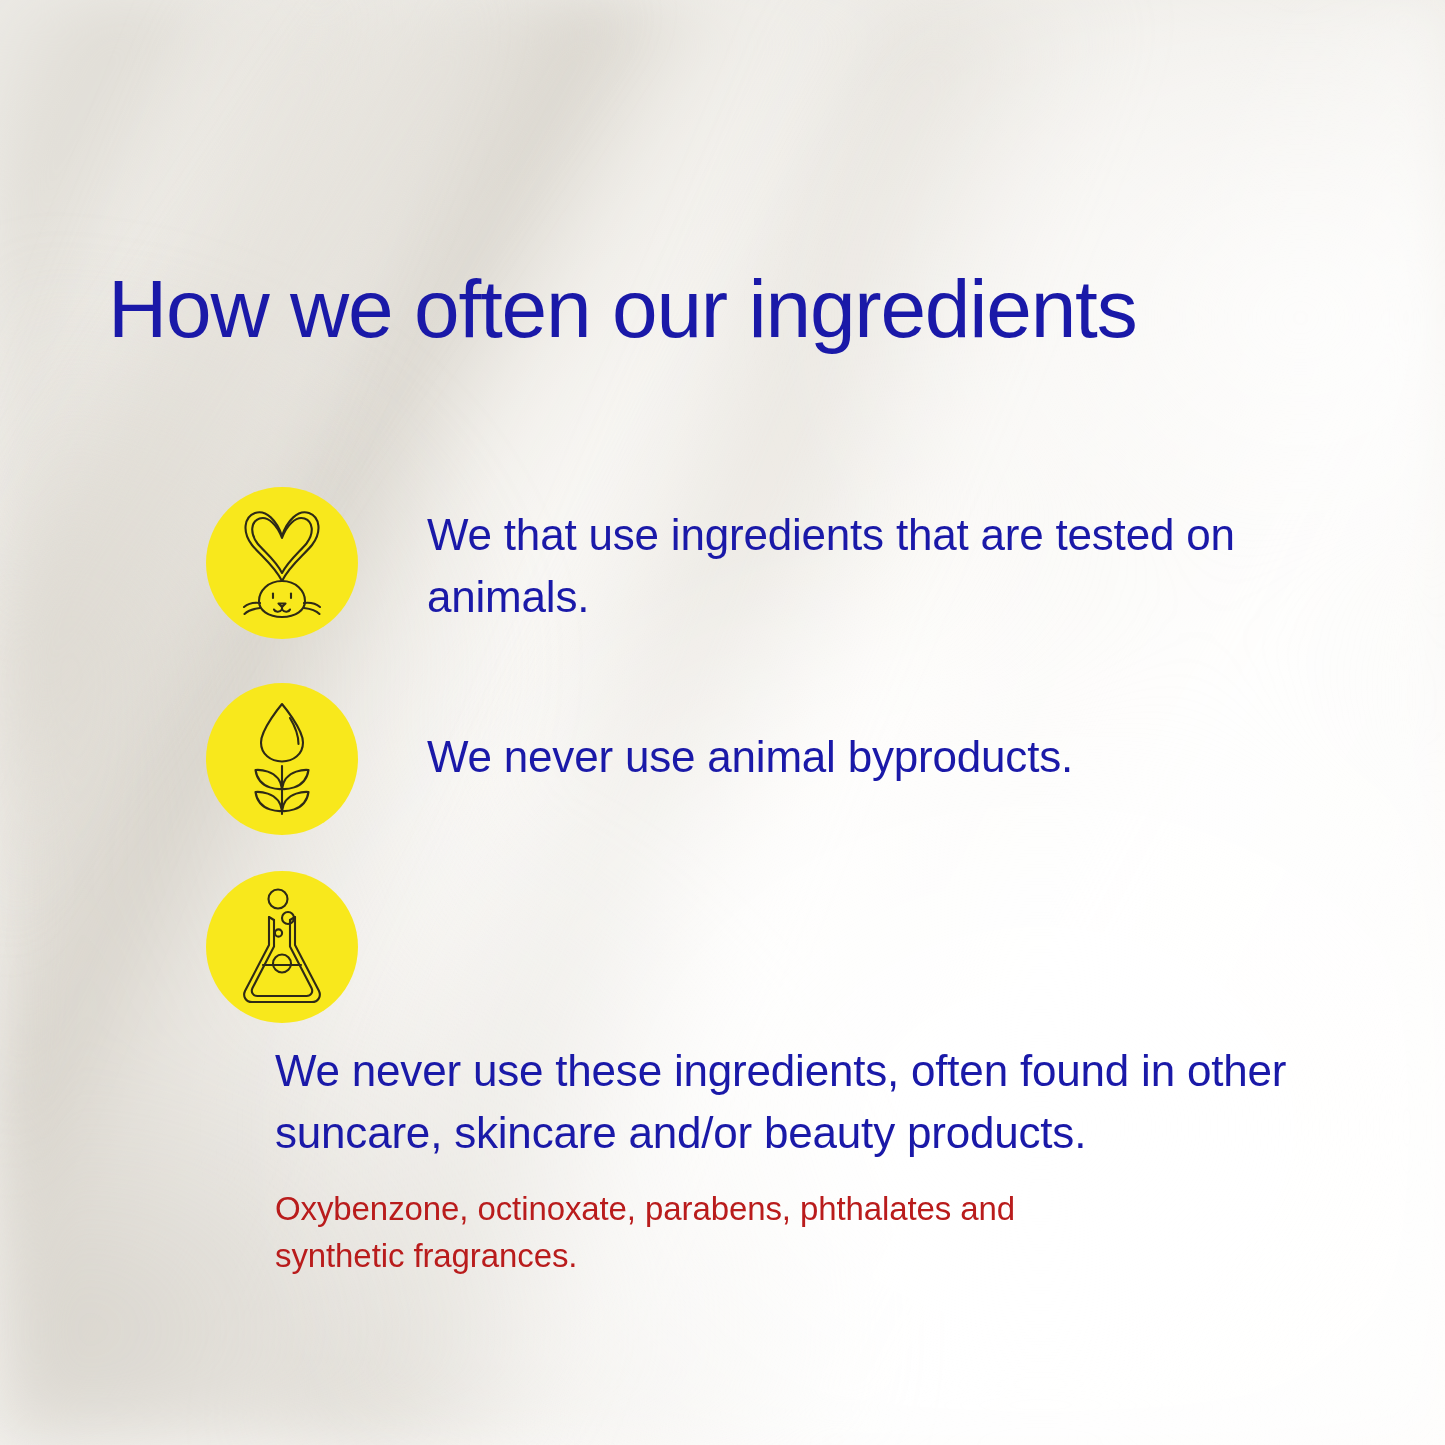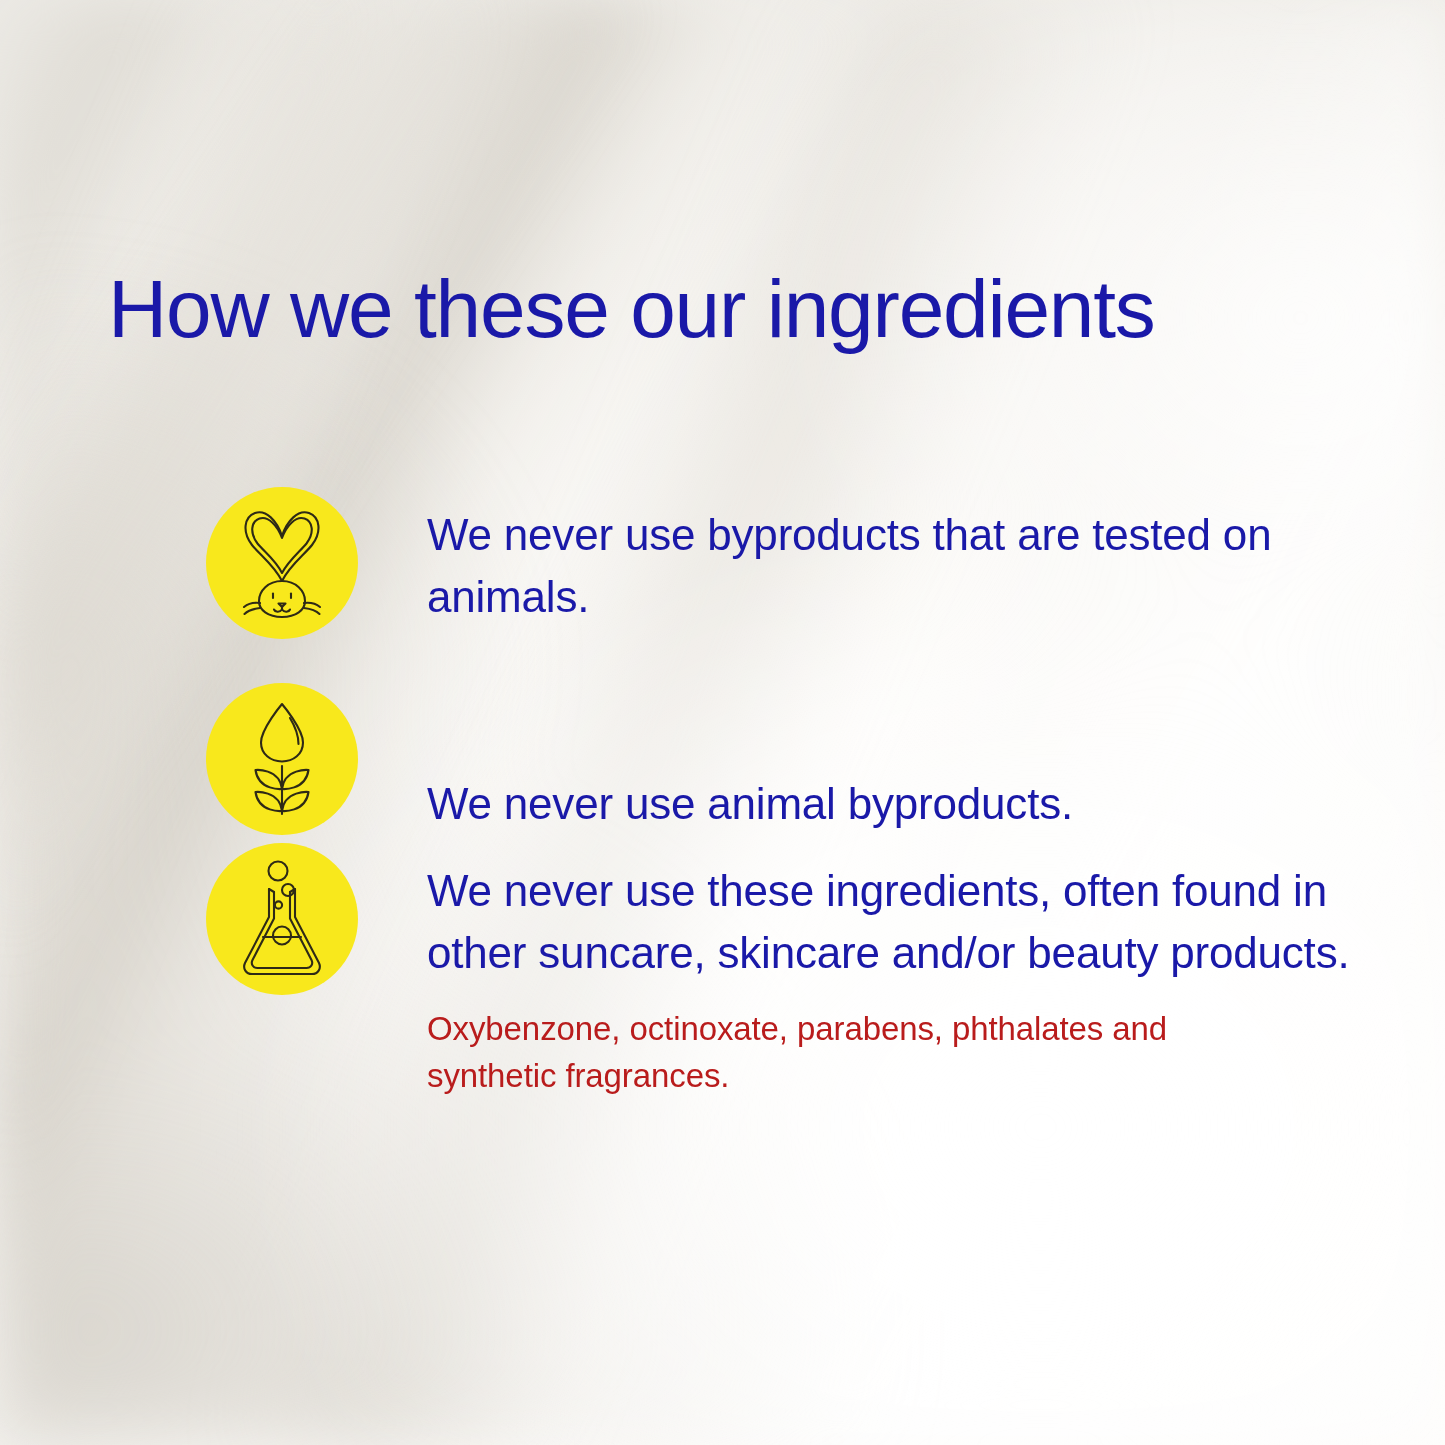--- a/index.html
+++ b/index.html
@@ -102,22 +102,22 @@
 
   .feature-row {
     position:absolute;
     left:206px;
     width:1180px;
     display:flex;
     align-items:flex-start;
   }
 
   #feature-row-0 { top:487px; }
-  #feature-row-1 { top:683px;align-items:flex-end; }
-  #feature-row-2 { top:843px; }
+  #feature-row-1 { top:683px; }
+  #feature-row-2 { top:871px;flex-direction:column; }
 
   .icon-badge {
     flex:0 0 auto;
     width:152px; height:152px;
     border-radius:50%;
     background:#f8e81c;
     display:flex;
     align-items:center;
     justify-content:center;
   }
@@ -157,21 +157,21 @@
 
   <div class="bg-layer" id="bg-base"></div>
   <div class="bg-layer" id="bg-folds-a"></div>
   <div class="bg-layer" id="bg-folds-b"></div>
   <div class="bg-layer" id="bg-drape"></div>
   <div class="bg-layer" id="bg-sheen"></div>
   <div class="bg-layer" id="bg-topfold"></div>
 
   <div id="content">
 
-    <h1 id="page-title">How we these our ingredients</h1>
+    <h1 id="page-title">How we often our ingredients</h1>
 
     <div class="feature-row" id="feature-row-0">
 
       <div class="icon-badge">
         <span>
           <svg width="104" height="116" viewBox="0 0 104 116" fill="none" stroke="#2e2a16" stroke-width="2.1" stroke-linecap="round" stroke-linejoin="round">
 
             <path d="M52 76 C44 60 30 50 22 40 C12 27 14 12 25 8 C36 4 47 16 52 31
                      C57 16 68 4 79 8 C90 12 92 27 82 40 C74 50 60 60 52 76 Z"></path>
 
@@ -194,21 +194,21 @@
             <path d="M30 98 C22 97 17 99.5 14 102"></path>
             <path d="M30 103 C22 104 17 106.5 14.5 109"></path>
 
             <path d="M74 98 C82 97 87 99.5 90 102"></path>
             <path d="M74 103 C82 104 87 106.5 89.5 109"></path>
           </svg>
         </span>
       </div>
 
       <div class="feature-text-wrap">
-        <div class="feature-text">We never use byproducts that are tested on animals.</div>
+        <div class="feature-text">We that use ingredients that are tested on animals.</div>
       </div>
     </div>
 
     <div class="feature-row" id="feature-row-1">
 
       <div class="icon-badge">
         <span>
           <svg width="96" height="118" viewBox="0 0 96 118" fill="none" stroke="#2e2a16" stroke-width="2.1" stroke-linecap="round" stroke-linejoin="round">
 
             <path d="M48 4 C48 4 27 29 27 42.5 C27 54 36.5 61.5 48 61.5

